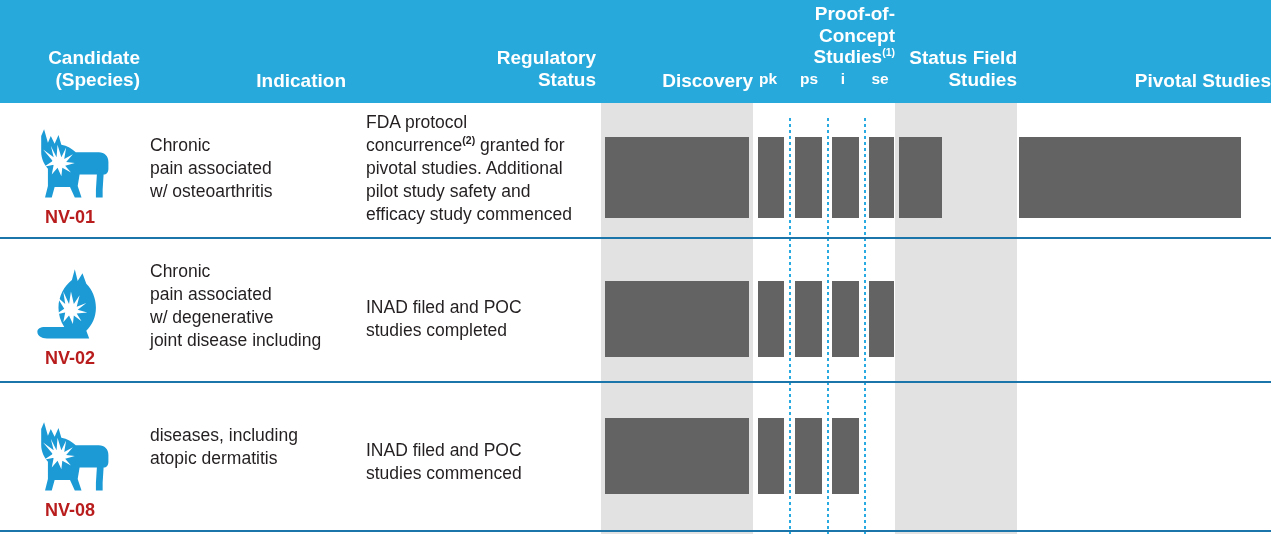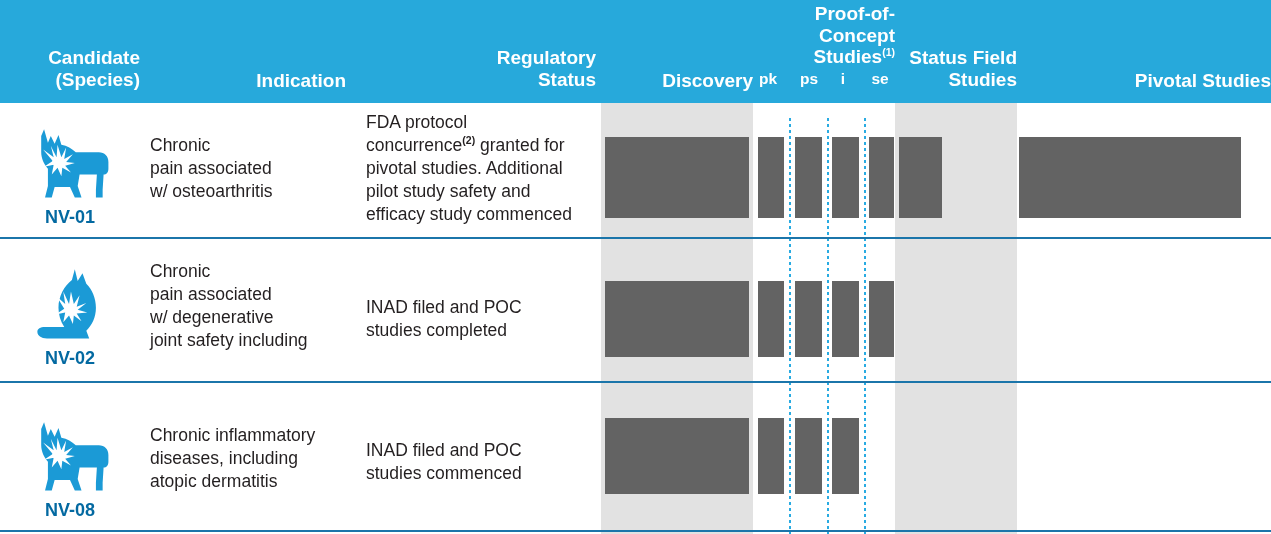--- a/index.html
+++ b/index.html
@@ -40,21 +40,21 @@
   .div-2{top:381px;}
   .div-3{top:530px;}
 
   
   .cell{position:absolute;text-align:left;font-size:17.5px;line-height:1.31;color:#231f20;}
   .c-indication{left:150px;width:196px;}
   .c-regulatory{left:366px;width:232px;}
 
   .candidate{position:absolute;left:0px;width:140px;text-align:center;}
   .candidate .iconwrap{display:block;height:96px;}
-  .candidate .code{display:block;font-size:18px;font-weight:bold;color:#0369a1;margin-top:-2px;}
+  .candidate .code{display:block;font-size:18px;font-weight:bold;color:#b91c1c;margin-top:-2px;}
 
   
   .bar{position:absolute;background:#636363;z-index:2;}
 
   
   .vdot{position:absolute;width:2px;z-index:3;
     background-image:linear-gradient(to bottom,#29abe2 0,#29abe2 3px,rgba(0,0,0,0) 3px,rgba(0,0,0,0) 6px);
     background-size:2px 6px;}
 </style>
 </head>
@@ -156,21 +156,21 @@
           </g>
         </svg>
       </span>
       <span class="code">NV-02</span>
     </div>
 
     <div class="cell c-indication" style="top:20px;">
       <div>Chronic</div>
       <div>pain associated</div>
       <div>w/ degenerative</div>
-      <div>joint safety including</div>
+      <div>joint disease including</div>
     </div>
 
     <div class="cell c-regulatory" style="top:56px;">
       <div>INAD filed and POC</div>
       <div>studies completed</div>
     </div>
 
     <div class="bar" style="left:605px;top:41px;width:144px;height:76px;"></div>
     <div class="bar" style="left:758px;top:41px;width:26px;height:76px;"></div>
     <div class="bar" style="left:795px;top:41px;width:27px;height:76px;"></div>
@@ -187,21 +187,20 @@
             <path d="M23 17 L27 31 L30 24 L34 32 L38 23 L41 33 C47 34 52 37 56 41 L80 41 C86 41 90 45 90 51 L90 58 C90 62 88 64 85 64 L84 80 L84 88 L77 88 L77 80 L78 64 L60 64 L58 76 L62 88 L55 88 L50 77 L34 77 L31 88 L24 88 L27 76 L27 58 C23 54 20 47 20 41 L20 24 Z"></path>
             <path d="M22 38 L33 46 L30 34 L36 46 L37 33 L41 46 L46 36 L44 48 L53 43 L46 51 L55 52 L45 55 L51 62 L42 57 L41 66 L37 57 L31 64 L33 54 L23 56 L32 50 Z" fill="#ffffff"></path>
             <circle cx="36" cy="51" r="4.5" fill="#ffffff"></circle>
           </g>
         </svg>
       </span>
       <span class="code">NV-08</span>
     </div>
 
     <div class="cell c-indication" style="top:40px;">
-      <div>Chronic inflammatory</div>
       <div>diseases, including</div>
       <div>atopic dermatitis</div>
     </div>
 
     <div class="cell c-regulatory" style="top:55px;">
       <div>INAD filed and POC</div>
       <div>studies commenced</div>
     </div>
 
     <div class="bar" style="left:605px;top:34px;width:144px;height:76px;"></div>

